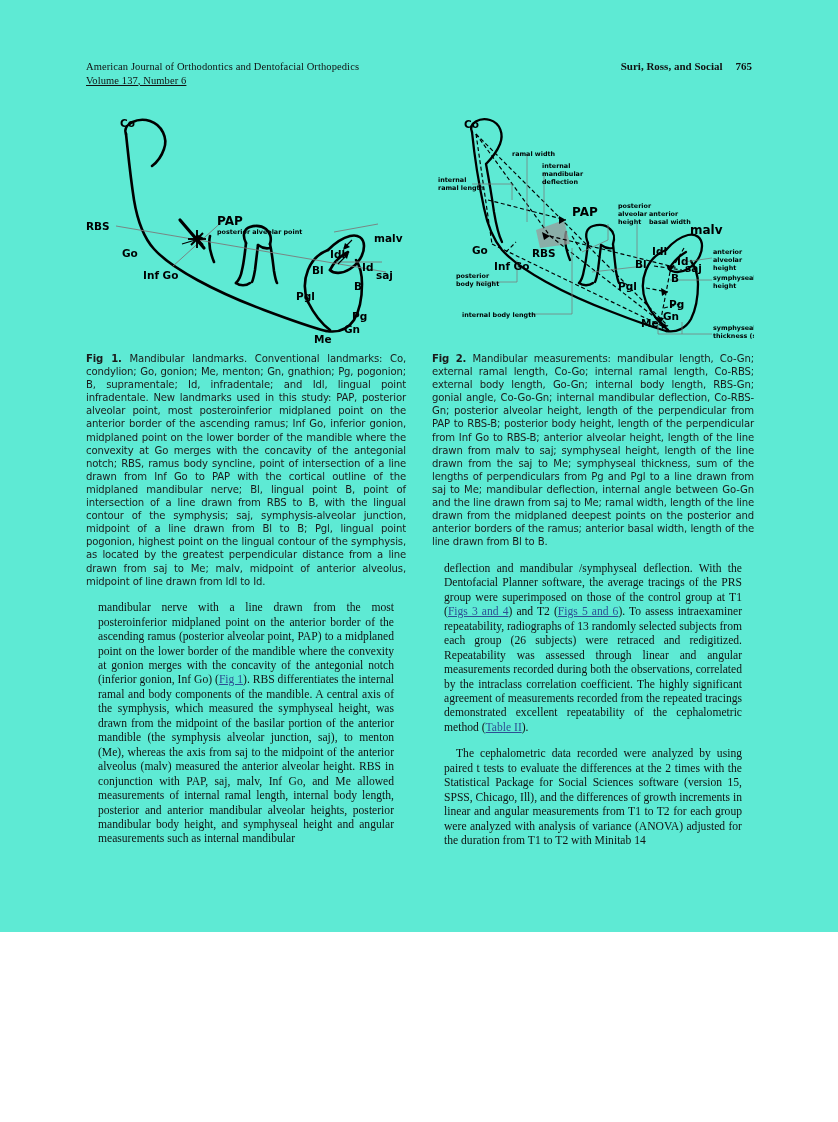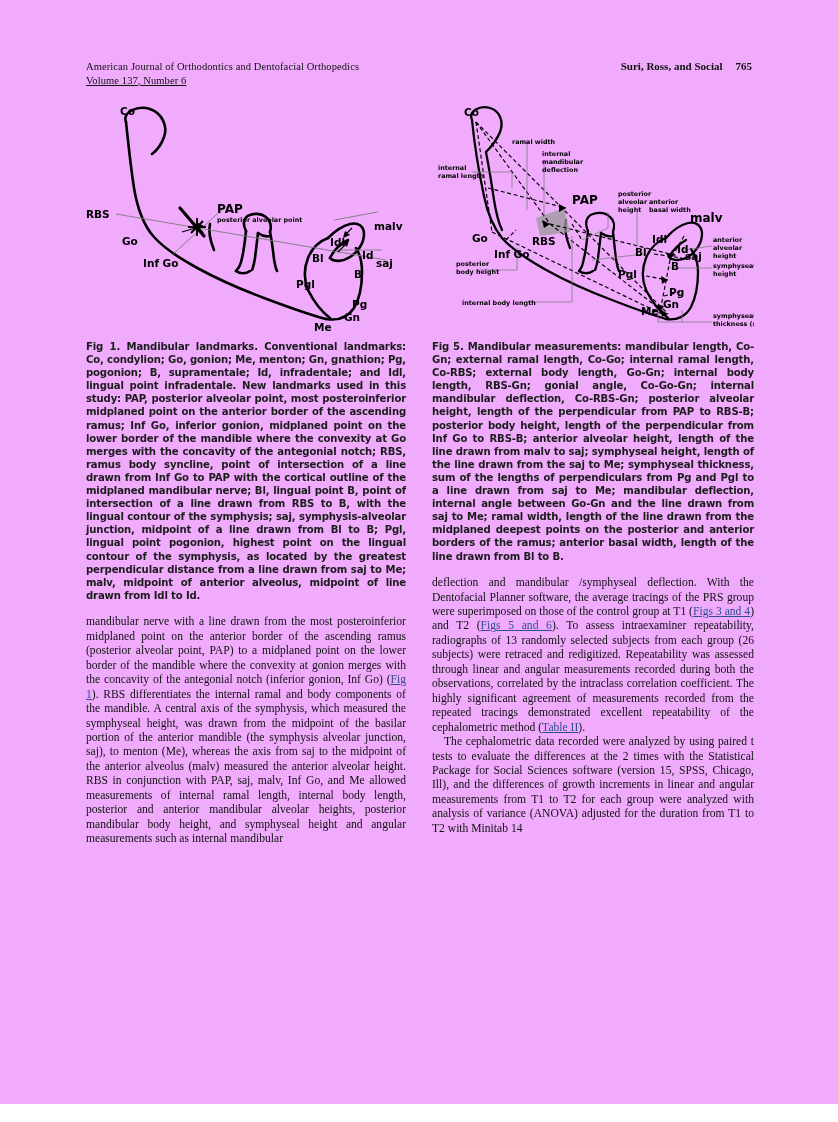--- a/index.html
+++ b/index.html
@@ -12,22 +12,22 @@
     height: 1122px;
     font-family: "Liberation Serif", serif;
     color: #111111;
     position: relative;
     overflow: hidden;
   }
   .page {
     position: absolute;
     left: 0; top: 0;
     width: 838px;
-    height: 1104px;
-    background: #f0abfc;
+    height: 932px;
+    background: #5eead4;
   }
 
   
   .runhead {
     position: absolute;
     left: 86px;
     top: 60px;
     width: 666px;
     display: flex;
     justify-content: space-between;
@@ -44,55 +44,54 @@
     font-size: 11px;
     font-weight: bold;
     white-space: nowrap;
     padding-top: 0px;
   }
   .runhead-right .pageno { margin-left: 13px; text-align: right; }
 
   
   .col {
     position: absolute;
-    top: 100px;
+    top: 112px;
     width: 320px;
   }
   .col-left  { left: 86px; }
   .col-right { left: 432px; width: 322px; }
 
   
   .figure-box {
     width: 100%;
     position: relative;
   }
   .figure-svg { display: block; width: 100%; }
 
   .caption {
     font-family: "DejaVu Sans", sans-serif;
     font-size: 10.1px;
     line-height: 13.1px;
     text-align: justify;
     color: #1b1b1b;
     margin-top: 8px;
     letter-spacing: -0.15px;
-    font-weight: bold;
   }
 
   
   .body-text {
     font-family: "Liberation Serif", serif;
     font-size: 11.6px;
     line-height: 14.45px;
     text-align: justify;
     text-justify: inter-word;
     color: #111;
     hyphens: manual;
   }
-  .body-text p { margin: 0; }
+  .body-text p { margin: 12px; }
   .xref { color: #2d4f93; }
   .section-head {
     font-family: "DejaVu Sans", sans-serif;
     font-size: 11.2px;
     line-height: 14px;
     color: #111;
     margin: 13px 0 3px 0;
     font-weight: normal;
   }
   .gap-before { margin-top: 13.5px; }
@@ -341,21 +340,21 @@
           <text x="281" y="226">thickness (sum)</text>
 
           <text x="24" y="166">posterior</text>
           <text x="24" y="174">body height</text>
 
           <text x="30" y="205">internal body length</text>
         </g>
       </svg>
 
       <div class="caption">
-        <b>Fig 5.</b>
+        <b>Fig 2.</b>
         <span>Mandibular measurements: mandibular length, Co-Gn; external ramal length, Co-Go; internal ramal length, Co-RBS; external body length, Go-Gn; internal body length, RBS-Gn; gonial angle, Co-Go-Gn; internal mandibular deflection, Co-RBS-Gn; posterior alveolar height, length of the perpendicular from PAP to RBS-B; posterior body height, length of the perpendicular from Inf Go to RBS-B; anterior alveolar height, length of the line drawn from malv to saj; symphyseal height, length of the line drawn from the saj to Me; symphyseal thickness, sum of the lengths of perpendiculars from Pg and Pgl to a line drawn from saj to Me; mandibular deflection, internal angle between Go-Gn and the line drawn from saj to Me; ramal width, length of the line drawn from the midplaned deepest points on the posterior and anterior borders of the ramus; anterior basal width, length of the line drawn from Bl to B.</span>
       </div>
     </div>
 
     <div class="body-text gap-before">
       <p><span>deflection and mandibular /symphyseal deflection. With the Dentofacial Planner software, the average tracings of the PRS group were superimposed on those of the control group at T1 (</span><a class="xref" href="#">Figs 3 and 4</a><span>) and T2 (</span><a class="xref" href="#">Figs 5 and 6</a><span>). To assess intraexaminer repeatability, radiographs of 13 randomly selected subjects from each group (26 subjects) were retraced and redigitized. Repeatability was assessed through linear and angular measurements recorded during both the observations, correlated by the intraclass correlation coefficient. The highly significant agreement of measurements recorded from the repeated tracings demonstrated excellent repeatability of the cephalometric method (</span><a class="xref" href="#">Table II</a><span>).</span></p>
 
 
       <p style="text-indent:12px">The cephalometric data recorded were analyzed by using paired t tests to evaluate the differences at the 2 times with the Statistical Package for Social Sciences software (version 15, SPSS, Chicago, Ill), and the differences of growth increments in linear and angular measurements from T1 to T2 for each group were analyzed with analysis of variance (ANOVA) adjusted for the duration from T1 to T2 with Minitab 14</p>
     </div>

